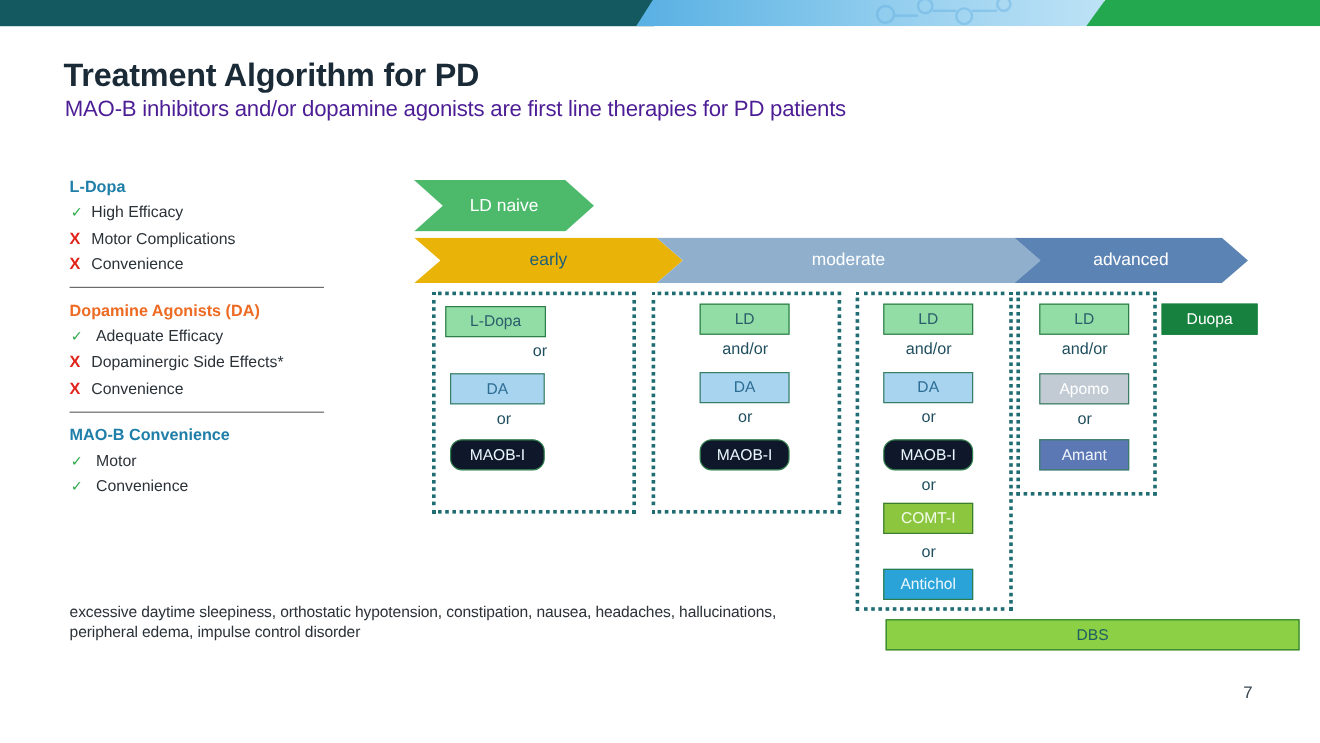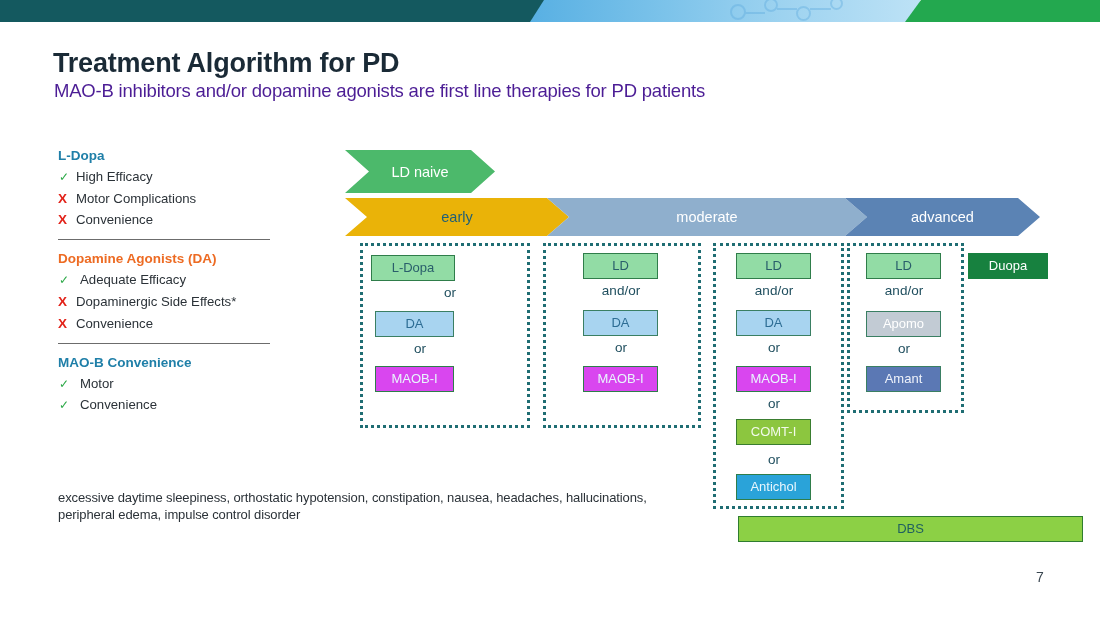--- a/index.html
+++ b/index.html
@@ -48,21 +48,21 @@
   .mark-chkslash .s { position:absolute; left:0px; top:5px; width:17px; height:3px;
                       background:#e2231a; transform:rotate(-27deg); transform-origin:left center; }
   .divider { width:212px; height:1px; background:#6c6c6c; margin:10px 0 11px 0; }
 
   .footnote-head {
     position:absolute; left:58px; top:486px;
     font-size:13px; font-weight:bold; color:#ed6b23;
     text-decoration:underline; letter-spacing:-0.1px;
   }
   .footnote-body {
-    position:absolute; left:58px; top:490px; width:630px;
+    position:absolute; left:58px; top:502px; width:630px;
     font-size:13px; color:#2b3238; line-height:1.28; letter-spacing:-0.1px;
   }
 
   
   .chev { position:absolute; display:flex; align-items:center; justify-content:center;
           color:#fff; font-size:14.5px; }
   .chev-ldnaive { left:345px; top:150px; width:150px; height:43px; background:#4cb96b;
     clip-path: polygon(0 0, calc(100% - 24px) 0, 100% 50%, calc(100% - 24px) 100%, 0 100%, 24px 50%); text-align: right; }
   .chev-ldexp { left:473px; top:150px; width:567px; height:43px; background:#2a9950;
     clip-path: polygon(0 0, calc(100% - 24px) 0, 100% 50%, calc(100% - 24px) 100%, 0 100%, 24px 50%); }
@@ -82,21 +82,21 @@
   .col-4 { left:847px; top:243px; width:117px; height:170px; }
 
   .drug {
     position:absolute; height:26px; line-height:24px; text-align:center;
     font-size:13px; border:1px solid #2e7d4f; color:#fff;
   }
   .orlbl { position:absolute; font-size:13.5px; color:#1f4e5e; text-align:center; }
 
   .c-ld   { background:#92dca5; color:#2a5e6b; border-color:#2f7d4a; }
   .c-da   { background:#a8d4f0; color:#2d6d94; border-color:#3a7f63; }
-  .c-maob { background:#d946ef; color:#e8f6fd; border-color:#2f7d4a; }
+  .c-maob { background:#0f172a; color:#e8f6fd; border-color:#2f7d4a;border-radius:10px; }
   .c-comt { background:#8cc63f; color:#f2faea; border-color:#3a7d2f; }
   .c_anti { background:#2aa3d9; color:#e8f6fd; border-color:#2f7d4a; }
   .c-apom { background:#c2cbd4; color:#ffffff; border-color:#3a7f63; }
   .c-aman { background:#5b78b4; color:#eef2fa; border-color:#3a7f63; }
 
   .duopa {
     position:absolute; left:968px; top:253px; width:80px; height:26px;
     background:#17813f; color:#ffffff; border:1px solid #17813f;
     font-size:13px; line-height:24px; text-align:center;
   }

